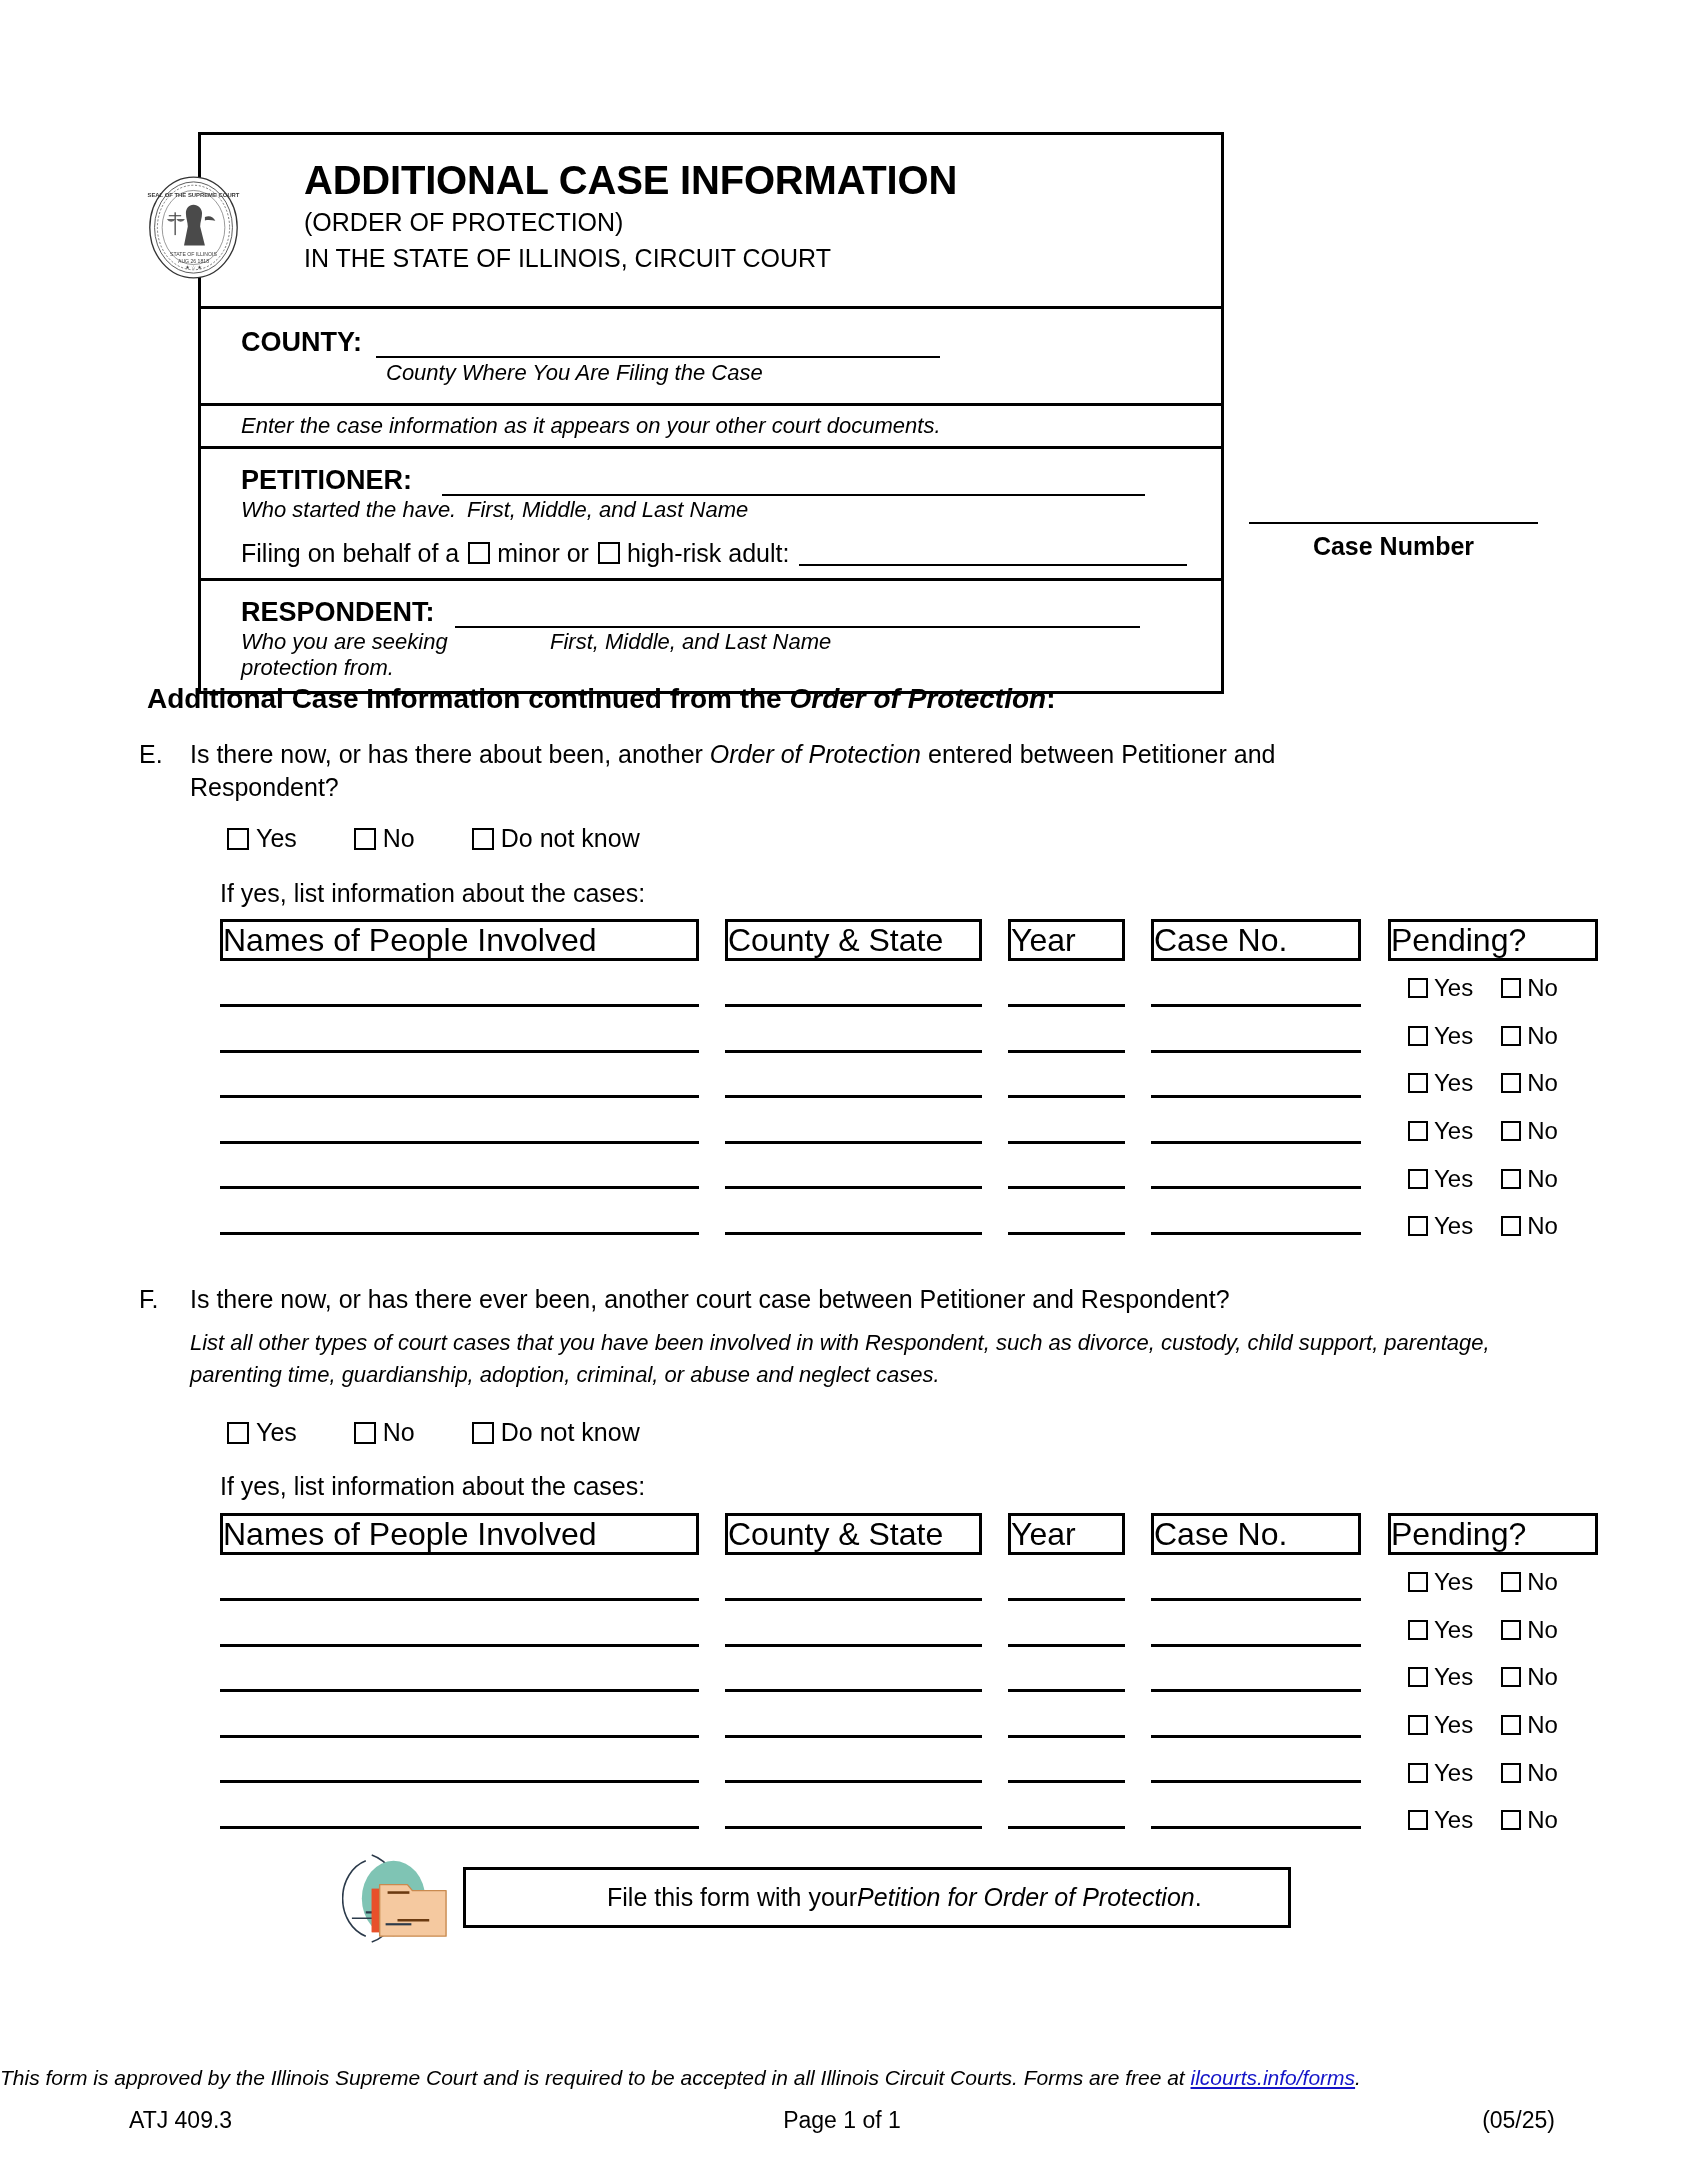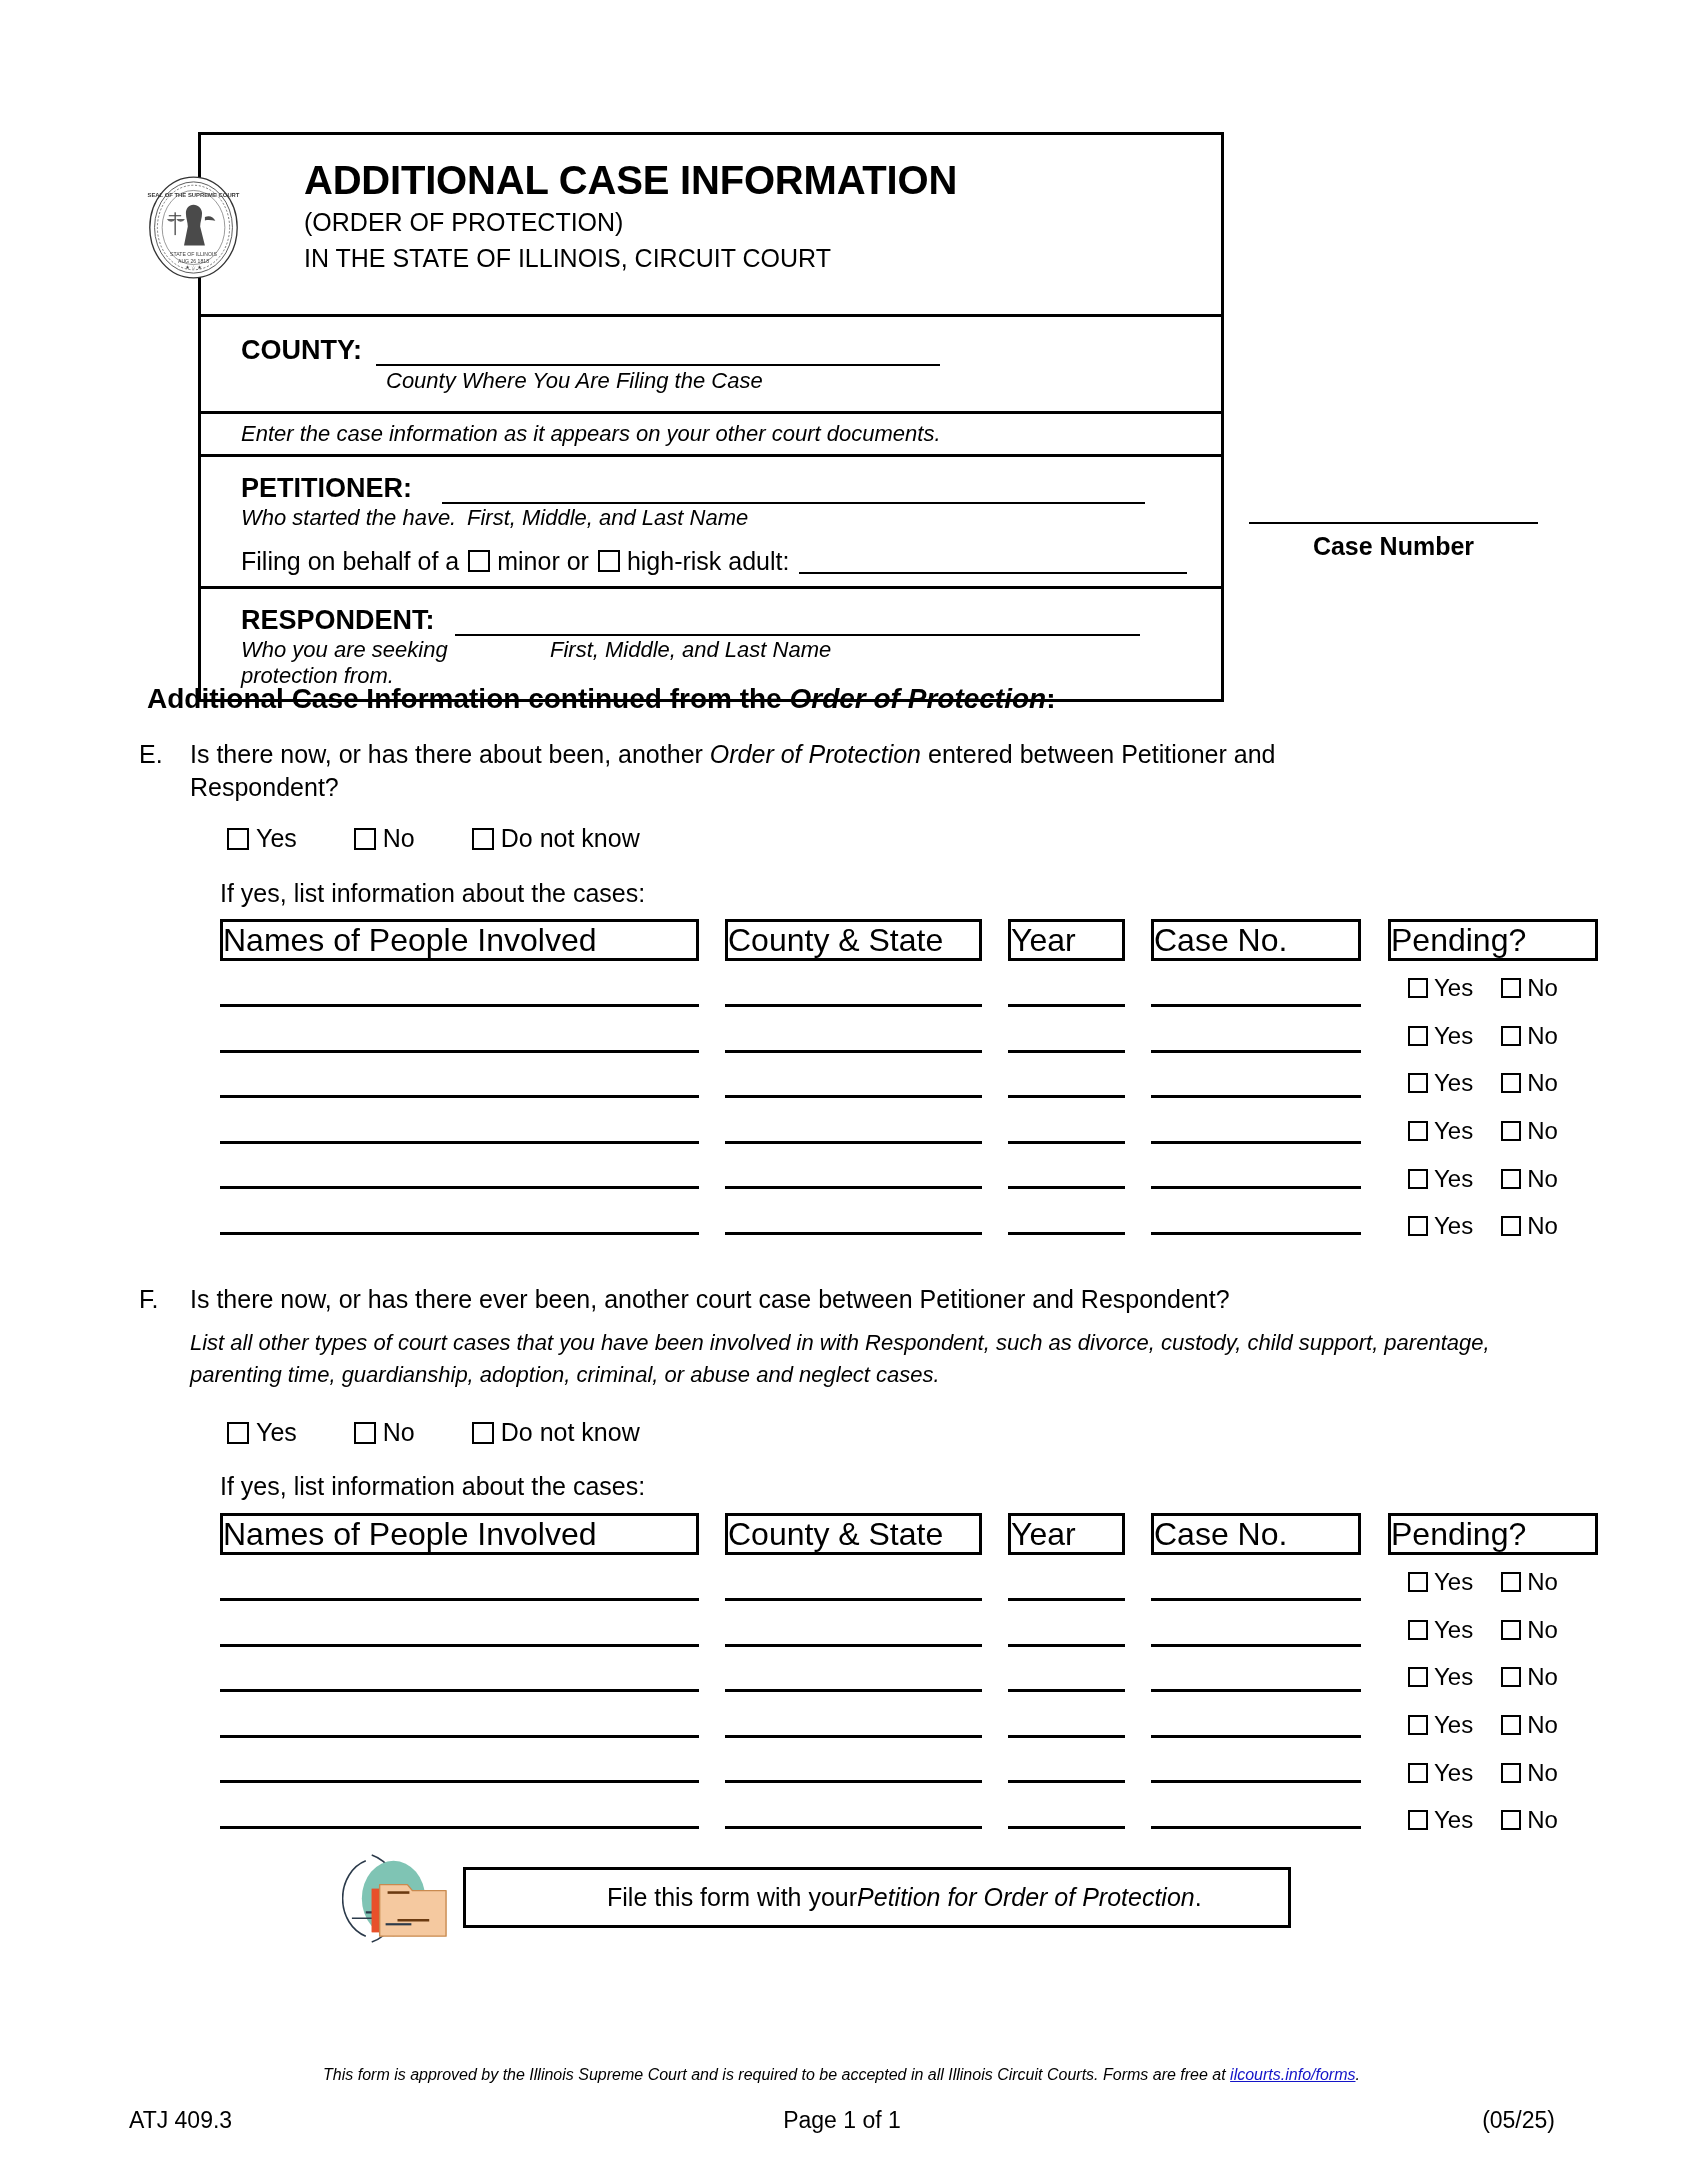--- a/index.html
+++ b/index.html
@@ -19,21 +19,21 @@
 
   
   .caption-box {
     position: absolute;
     left: 198px; top: 132px;
     width: 1026px;
     border: 3px solid #000;
   }
   .caption-title-row {
     position: relative;
-    padding: 10px 0 23px 103px;
+    padding: 10px 0 15px 103px;
     border-bottom: 3px solid #000;
     min-height: 163px;
   }
   .form-title {
     font-size: 40px; font-weight: bold;
     letter-spacing: -0.2px;
     line-height: 1.05;
     margin: 14px 0 4px 0;
   }
   .form-subtitle {
@@ -202,22 +202,22 @@
     position: absolute;
     left: 342px; top: 1843px;
     width: 111px; height: 111px;
     z-index: 5;
   }
 
   
   .footer-note {
     position: absolute;
     left: 0; top: 2066px; width: 1683px;
-    text-align: center;
-    font-style: italic; font-size: 16px;
+    text-align: left;
+    font-style: italic; font-size: 21px;
   }
   .footer-note a {
     color: #1414c8; text-decoration: underline;
   }
   .footer-row {
     position: absolute;
     left: 129px; top: 2107px; width: 1426px;
     display: flex; justify-content: space-between;
     font-size: 23px;
   }

